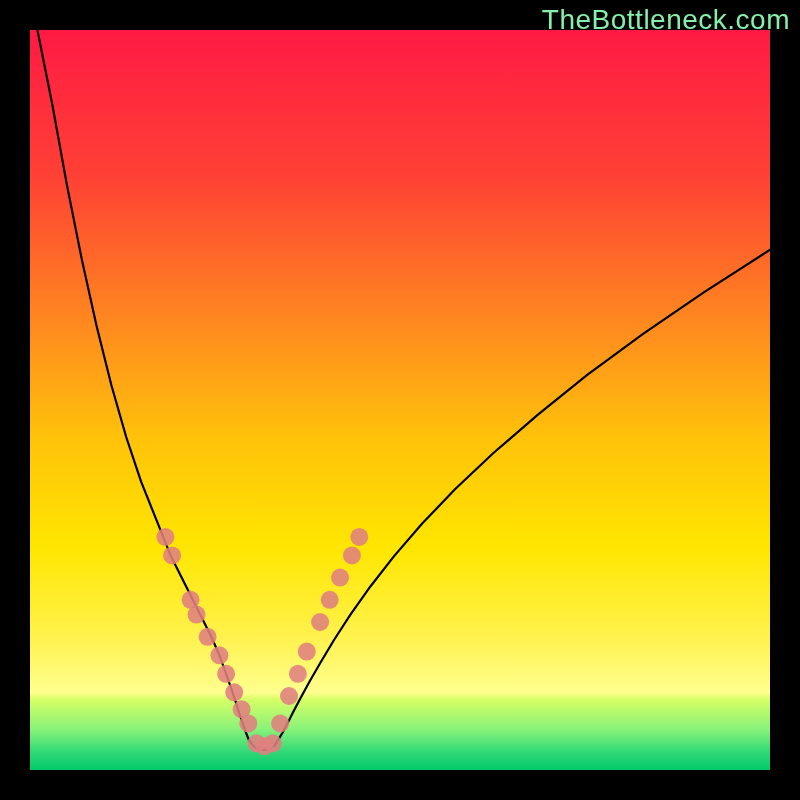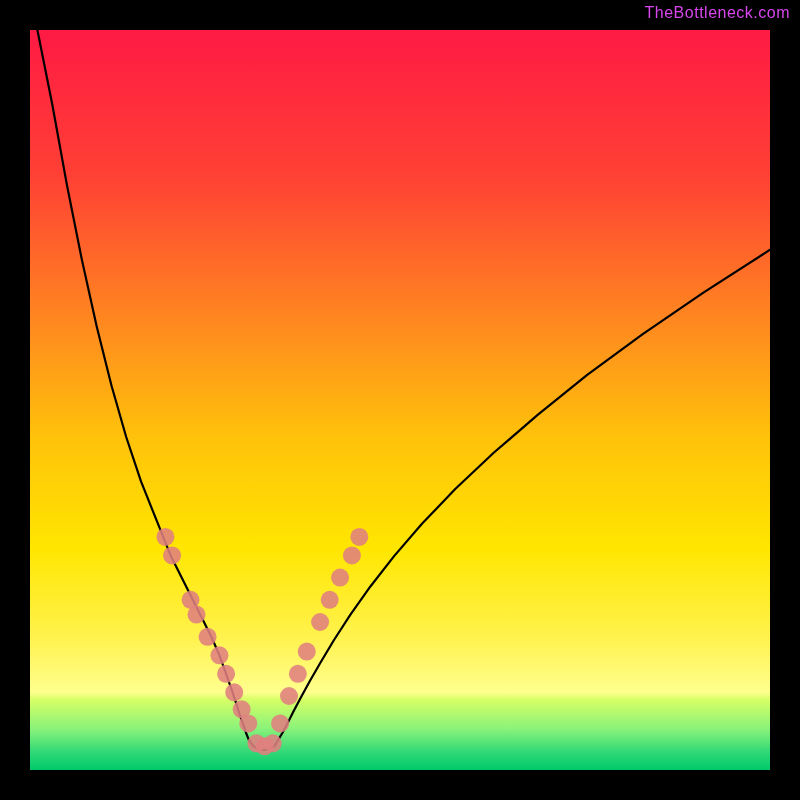--- a/index.html
+++ b/index.html
@@ -14,22 +14,22 @@
   .stage {
     position: relative;
     width: 800px;
     height: 800px;
     background: #000;
   }
   .watermark {
     position: absolute;
     top: 4px;
     right: 10px;
-    color: #d946ef;
-    font-size: 16px;
+    color: #86efac;
+    font-size: 28px;
     font-weight: 400;
     letter-spacing: 0.5px;
     z-index: 50;
   }
   .plot-outer {
     position: absolute;
     left: 30px;
     top: 30px;
     width: 740px;
     height: 740px;

